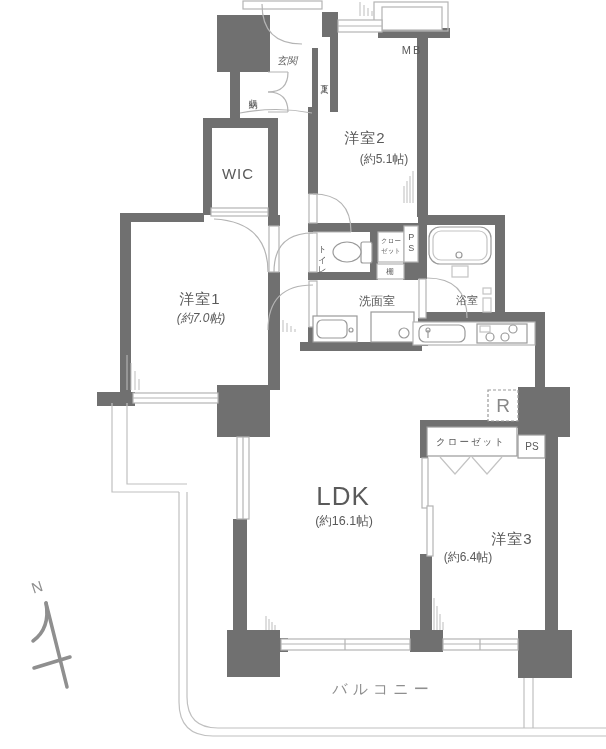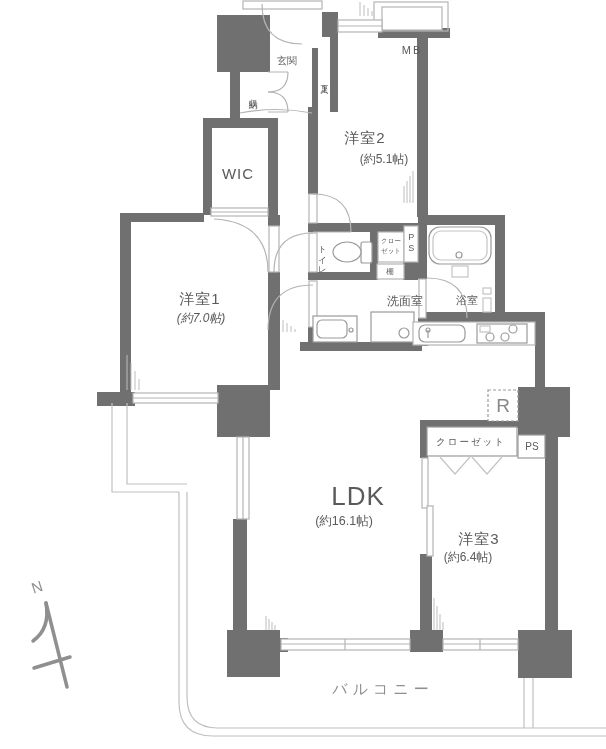--- a/index.html
+++ b/index.html
@@ -186,47 +186,47 @@
       <path d="M 524 678 V 728 M 533 678 V 728"></path>
     </g>
 
     <g fill="none" stroke="#8f8f8f" stroke-width="3.5" stroke-linecap="round">
       <path d="M 46 603 L 67 687"></path>
       <path d="M 46 603 C 49 620 44 633 33 641"></path>
       <path d="M 34 668 L 70 657"></path>
     </g>
   </svg>
 
-  <span class="lbl" style="left:287px;top:61px;font-size:10px;">玄関</span>
+  <span class="lbl" style="left:287px;top:61px;font-size:10px;font-style:italic;">玄関</span>
   <span class="lbl v small" style="left:253px;top:93px;font-size:9px;">収納</span>
   <span class="lbl v small" style="left:324px;top:79px;">下足入</span>
   <span class="lbl" style="left:412px;top:18px;font-size:11px;letter-spacing:2px;margin-top:32px;">MB</span>
 
   <span class="lbl room" style="left:365px;top:138px;">洋室2</span>
   <span class="lbl size" style="left:364px;top:160px;margin-left:20px;">(約5.1帖)</span>
 
   <span class="lbl room" style="left:238px;top:174px;">WIC</span>
 
   <span class="lbl room" style="left:200px;top:299px;">洋室1</span>
   <span class="lbl size" style="left:201px;top:319px;font-style:italic;">(約7.0帖)</span>
 
   <span class="lbl v" style="left:322px;top:255px;font-size:8.5px;">トイレ</span>
 
   <span class="lbl" style="left:391px;top:241px;font-size:6.5px;">クロー</span>
   <span class="lbl" style="left:391px;top:251px;font-size:6.5px;">ゼット</span>
   <span class="lbl v" style="left:411px;top:243px;font-size:9px;">PS</span>
   <span class="lbl" style="left:390px;top:272px;font-size:7.5px;">棚</span>
 
   <span class="lbl" style="left:467px;top:290px;font-size:11px;margin-top:10px;">浴室</span>
-  <span class="lbl" style="left:377px;top:302px;font-size:12px;margin-left:28px;">洗面室</span>
-
-  <span class="lbl" style="left:358px;top:497px;font-size:26px;letter-spacing:1px;">LDK</span>
+  <span class="lbl" style="left:377px;top:302px;font-size:12px;">洗面室</span>
+
+  <span class="lbl" style="left:343px;top:497px;font-size:26px;letter-spacing:1px;">LDK</span>
   <span class="lbl size" style="left:344px;top:521px;font-size:12.5px;">(約16.1帖)</span>
 
-  <span class="lbl room" style="left:479px;top:539px;">洋室3</span>
+  <span class="lbl room" style="left:512px;top:539px;">洋室3</span>
   <span class="lbl size" style="left:468px;top:558px;">(約6.4帖)</span>
 
   <span class="lbl" style="left:503px;top:406px;font-size:19px;color:#888888;">R</span>
   <span class="lbl" style="left:471px;top:442px;font-size:9.5px;letter-spacing:2px;">クローゼット</span>
   <span class="lbl" style="left:532px;top:447px;font-size:10px;">PS</span>
 
   <span class="lbl muted" style="left:383px;top:689px;font-size:15px;letter-spacing:5px;">バルコニー</span>
   <span class="lbl muted" style="left:37px;top:587px;font-size:15px;transform:translate(-50%,-50%) rotate(-18deg);">N</span>
 
 </div>

